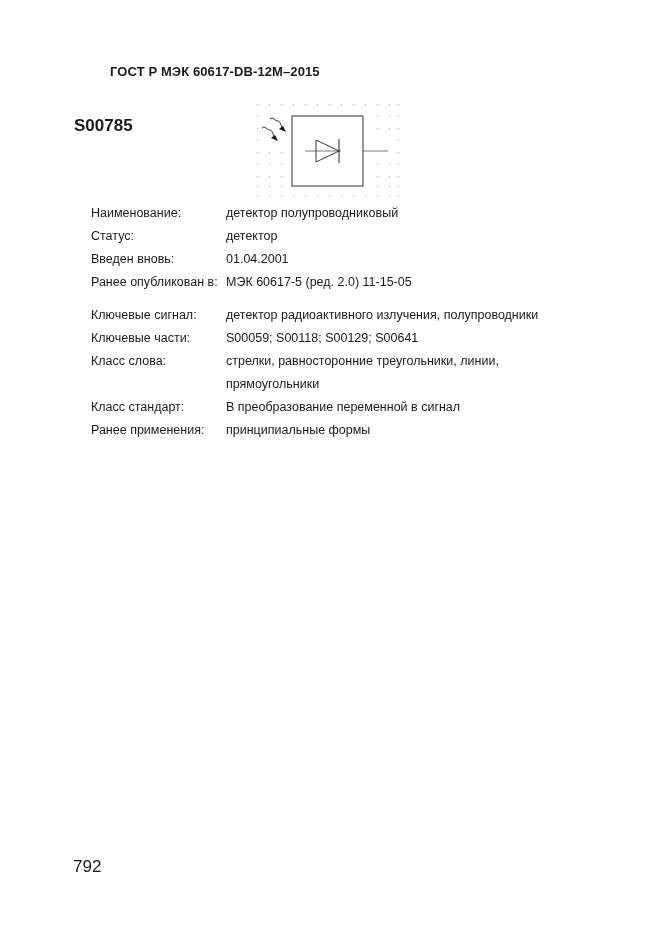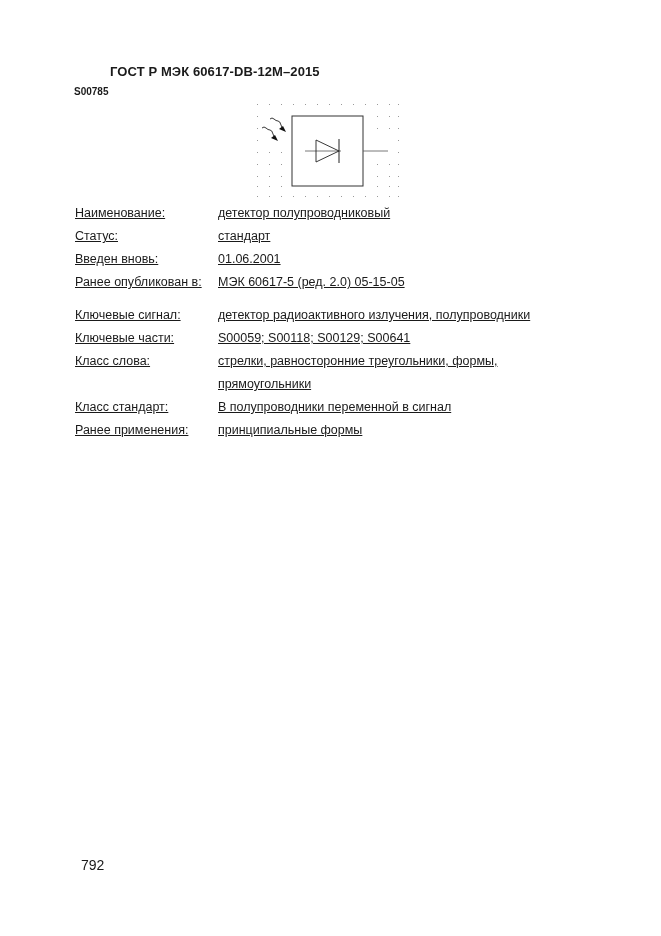--- a/index.html
+++ b/index.html
@@ -1,25 +1,25 @@
 <!DOCTYPE html>
 <html><head>
   <meta charset="utf-8">
   <style>
     html, body { margin: 0; padding: 0; background: #ffffff; }
     body { width: 661px; height: 936px; position: relative; overflow: hidden;
            font-family: "Liberation Sans", "DejaVu Sans", sans-serif; color: #1a1a1a; }
     .header { position: absolute; left: 78px; top: 64px; font-size: 13px; font-weight: bold; letter-spacing: 0.1px; padding-left: 32px; }
-    .code { position: absolute; left: 74px; top: 86px; font-size: 10px; font-weight: bold; }
+    .code { position: absolute; left: 74px; top: 116px; font-size: 17px; font-weight: bold; }
     .symbol { position: absolute; left: 250px; top: 98px; width: 160px; height: 106px; }
     .rows { position: absolute; left: 75px; top: 0; width: 560px; }
     .row { position: absolute; left: 0; font-size: 12.5px; line-height: 16px; white-space: nowrap; }
-    .row .label { position: absolute; left: 0; text-decoration: underline; }
-    .row .value { position: absolute; left: 143px; text-decoration: underline; }
-    .page-number { position: absolute; left: 81px; top: 857px; font-size: 14px; }
+    .row .label { position: absolute; left: 16px; }
+    .row .value { position: absolute; left: 151px; }
+    .page-number { position: absolute; left: 73px; top: 857px; font-size: 17px; }
   </style>
 </head>
 <body>
 
 <div class="header">ГОСТ Р МЭК 60617-DB-12M–2015</div>
 
 <div class="code">S00785</div>
 
 <div class="symbol">
   <svg width="160" height="106" viewBox="250 98 160 106" xmlns="http://www.w3.org/2000/svg">
@@ -97,48 +97,48 @@
   </svg>
 </div>
 
 <div class="rows">
   <div class="row" style="top:205px;">
     <span class="label">Наименование:</span>
     <span class="value">детектор полупроводниковый</span>
   </div>
   <div class="row" style="top:228px;">
     <span class="label">Статус:</span>
-    <span class="value">стандарт</span>
+    <span class="value">детектор</span>
   </div>
   <div class="row" style="top:251px;">
     <span class="label">Введен вновь:</span>
-    <span class="value">01.06.2001</span>
+    <span class="value">01.04.2001</span>
   </div>
   <div class="row" style="top:274px;">
     <span class="label">Ранее опубликован в:</span>
-    <span class="value">МЭК 60617-5 (ред. 2.0) 05-15-05</span>
+    <span class="value">МЭК 60617-5 (ред. 2.0) 11-15-05</span>
   </div>
   <div class="row" style="top:307px;">
     <span class="label">Ключевые сигнал:</span>
     <span class="value">детектор радиоактивного излучения, полупроводники</span>
   </div>
   <div class="row" style="top:330px;">
     <span class="label">Ключевые части:</span>
     <span class="value">S00059; S00118; S00129; S00641</span>
   </div>
   <div class="row" style="top:353px;">
     <span class="label">Класс слова:</span>
-    <span class="value">стрелки, равносторонние треугольники, формы,</span>
+    <span class="value">стрелки, равносторонние треугольники, линии,</span>
   </div>
   <div class="row" style="top:376px;">
     <span class="value">прямоугольники</span>
   </div>
   <div class="row" style="top:399px;">
     <span class="label">Класс стандарт:</span>
-    <span class="value">B полупроводники переменной в сигнал</span>
+    <span class="value">B преобразование переменной в сигнал</span>
   </div>
   <div class="row" style="top:422px;">
     <span class="label">Ранее применения:</span>
     <span class="value">принципиальные формы</span>
   </div>
 </div>
 
 <div class="page-number">792</div>
 
 </body></html>

